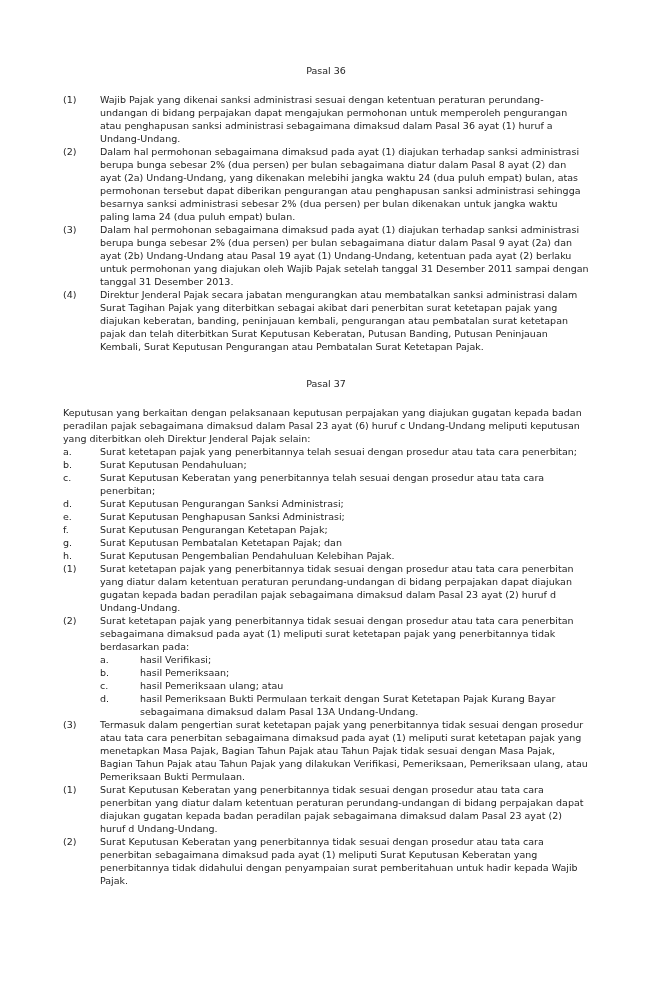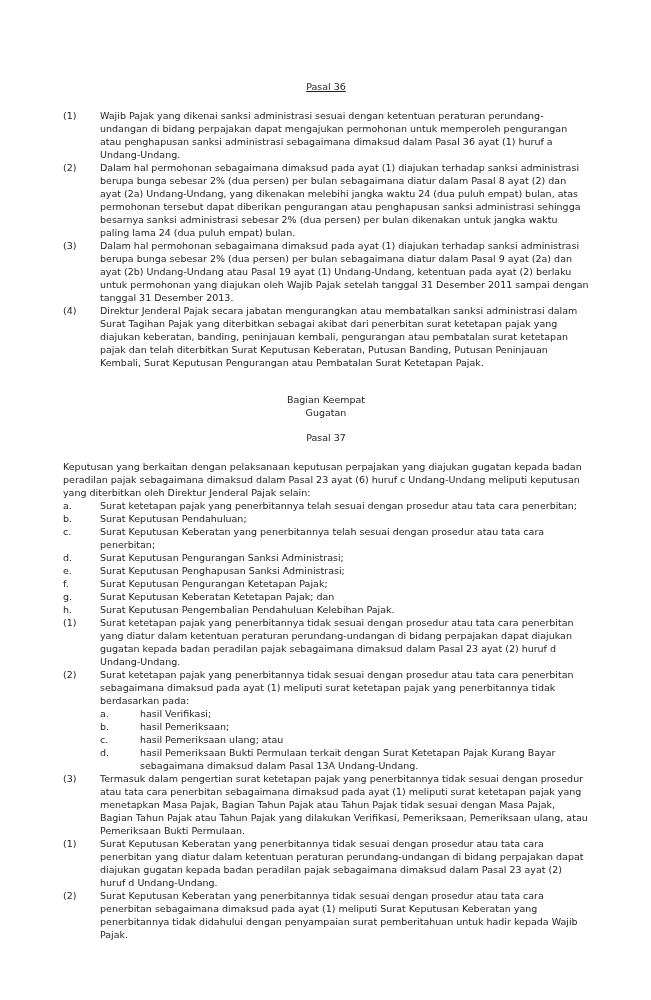--- a/index.html
+++ b/index.html
@@ -23,22 +23,21 @@
     color: #1f1f1f;
     background: #ffffff;
   }
   .heading {
     text-align: center;
   }
   .h-pasal {
     margin: 24px 0 16px 0;
   }
   .h-pasal.first {
-    margin-top: 16px;
-    text-decoration: underline;
+    margin-top: 0;
   }
   .h-part {
     margin-top: 24px;
   }
   .h-part + .h-pasal {
     margin-top: 12px;
   }
   .para {
     margin: 0;
   }
@@ -77,24 +76,20 @@
     <div class="item">
       <span class="num">(3)</span>
       <span class="txt">Dalam hal permohonan sebagaimana dimaksud pada ayat (1) diajukan terhadap sanksi administrasi berupa bunga sebesar 2% (dua persen) per bulan sebagaimana diatur dalam Pasal 9 ayat (2a) dan ayat (2b) Undang-Undang atau Pasal 19 ayat (1) Undang-Undang, ketentuan pada ayat (2) berlaku untuk permohonan yang diajukan oleh Wajib Pajak setelah tanggal 31 Desember 2011 sampai dengan tanggal 31 Desember 2013.</span>
     </div>
     <div class="item">
       <span class="num">(4)</span>
       <span class="txt">Direktur Jenderal Pajak secara jabatan mengurangkan atau membatalkan sanksi administrasi dalam Surat Tagihan Pajak yang diterbitkan sebagai akibat dari penerbitan surat ketetapan pajak yang diajukan keberatan, banding, peninjauan kembali, pengurangan atau pembatalan surat ketetapan pajak dan telah diterbitkan Surat Keputusan Keberatan, Putusan Banding, Putusan Peninjauan Kembali, Surat Keputusan Pengurangan atau Pembatalan Surat Ketetapan Pajak.</span>
     </div>
   </div>
 
-  <div class="heading h-part">
-    <div>Bagian Keempat</div>
-    <div>Gugatan</div>
-  </div>
 
   <div class="heading h-pasal">Pasal 37</div>
   <div>
     <p class="para">Keputusan yang berkaitan dengan pelaksanaan keputusan perpajakan yang diajukan gugatan kepada badan peradilan pajak sebagaimana dimaksud dalam Pasal 23 ayat (6) huruf c Undang-Undang meliputi keputusan yang diterbitkan oleh Direktur Jenderal Pajak selain:</p>
     <div class="item">
       <span class="num">a.</span>
       <span class="txt">Surat ketetapan pajak yang penerbitannya telah sesuai dengan prosedur atau tata cara penerbitan;</span>
     </div>
     <div class="item">
       <span class="num">b.</span>
@@ -111,21 +106,21 @@
     <div class="item">
       <span class="num">e.</span>
       <span class="txt">Surat Keputusan Penghapusan Sanksi Administrasi;</span>
     </div>
     <div class="item">
       <span class="num">f.</span>
       <span class="txt">Surat Keputusan Pengurangan Ketetapan Pajak;</span>
     </div>
     <div class="item">
       <span class="num">g.</span>
-      <span class="txt">Surat Keputusan Keberatan Ketetapan Pajak; dan</span>
+      <span class="txt">Surat Keputusan Pembatalan Ketetapan Pajak; dan</span>
     </div>
     <div class="item">
       <span class="num">h.</span>
       <span class="txt">Surat Keputusan Pengembalian Pendahuluan Kelebihan Pajak.</span>
     </div>
   </div>
 
   <div>
     <div class="item">
       <span class="num">(1)</span>

